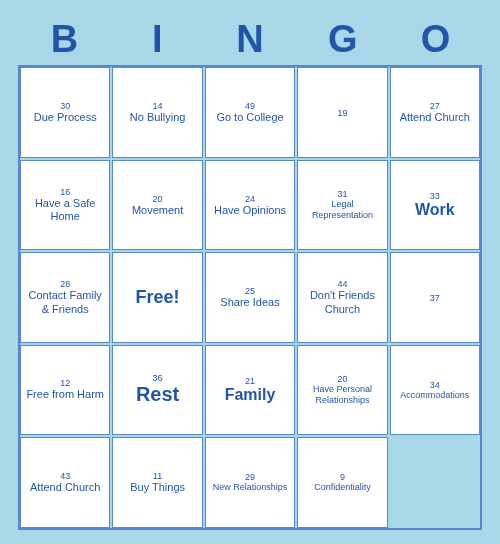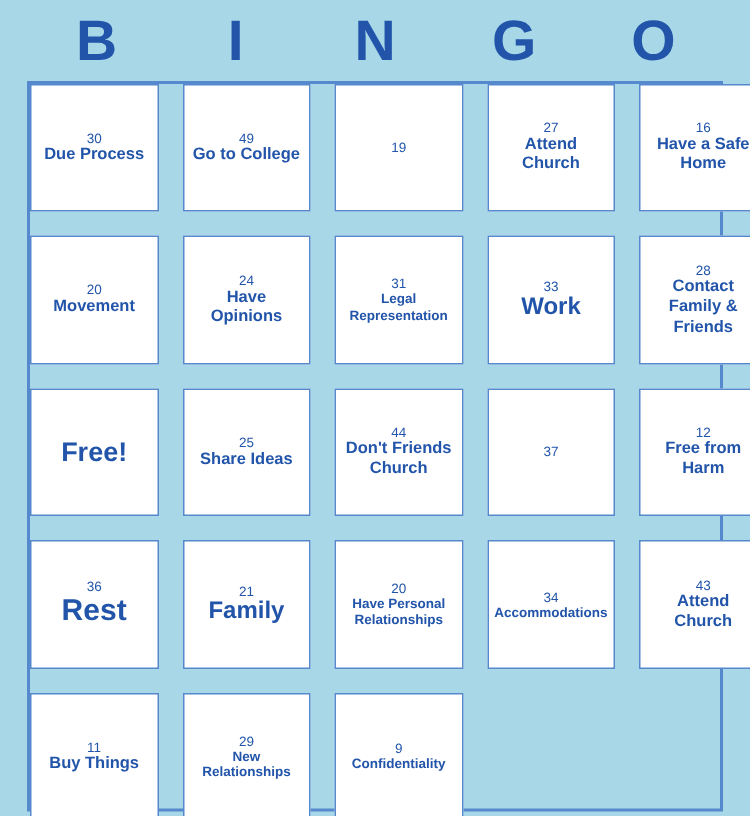--- a/index.html
+++ b/index.html
@@ -24,39 +24,39 @@
     }
     .bingo-header-cell {
       font-size: 38px;
       font-weight: bold;
       color: #2255aa;
       padding: 4px 0;
     }
     .bingo-grid {
       display: grid;
       grid-template-columns: repeat(5, 1fr);
-      gap: 16px;
+      gap: 2px;
       border: 2px solid #5588cc;
     }
     .bingo-cell {
       background: white;
       border: 1px solid #5588cc;
       width: 100%;
       aspect-ratio: 1;
       display: flex;
       flex-direction: column;
       justify-content: center;
       align-items: center;
       text-align: center;
       padding: 4px;
       color: #2255aa;
     }
     .cell-text {
       font-size: 11px;
-      font-weight: bold;
+      font-weight: normal;
       line-height: 1.2;
     }
     .cell-large {
       font-size: 16px;
       font-weight: bold;
     }
     .cell-xlarge {
       font-size: 20px;
       font-weight: bold;
     }
@@ -76,20 +76,24 @@
     <div class="bingo-header-cell">B</div>
     <div class="bingo-header-cell">I</div>
     <div class="bingo-header-cell">N</div>
     <div class="bingo-header-cell">G</div>
     <div class="bingo-header-cell">O</div>
   </div>
   <div class="bingo-grid" id="bingo-grid">
   <div class="bingo-cell">
         <span class="num-small">30</span>
         <span class="cell-text">Due Process</span>
+      </div>
+      <div class="bingo-cell">
+        <span class="num-small">14</span>
+        <span class="cell-text">No Bullying</span>
       </div>
       <div class="bingo-cell">
         <span class="num-small">49</span>
         <span class="cell-text">Go to College</span>
       </div>
       <div class="bingo-cell">
         <span class="num-small">19</span>
       </div>
       <div class="bingo-cell">
         <span class="num-small">27</span>

